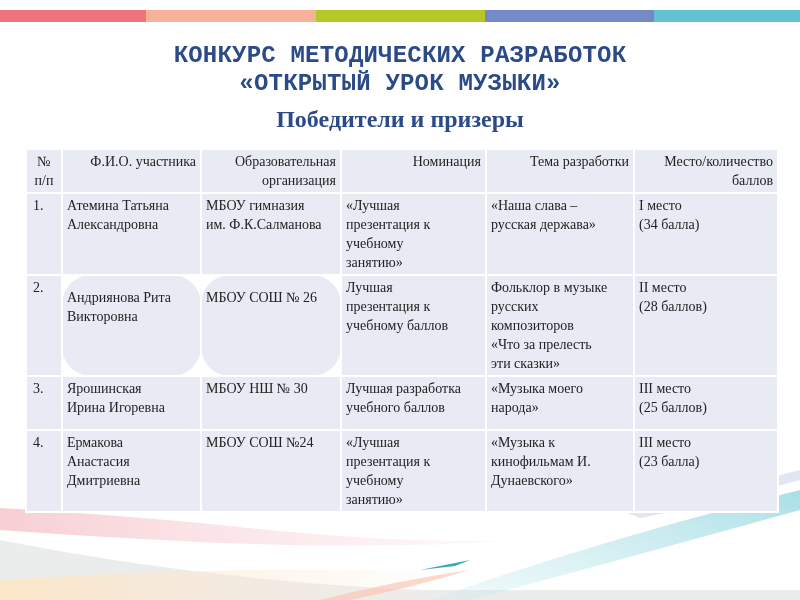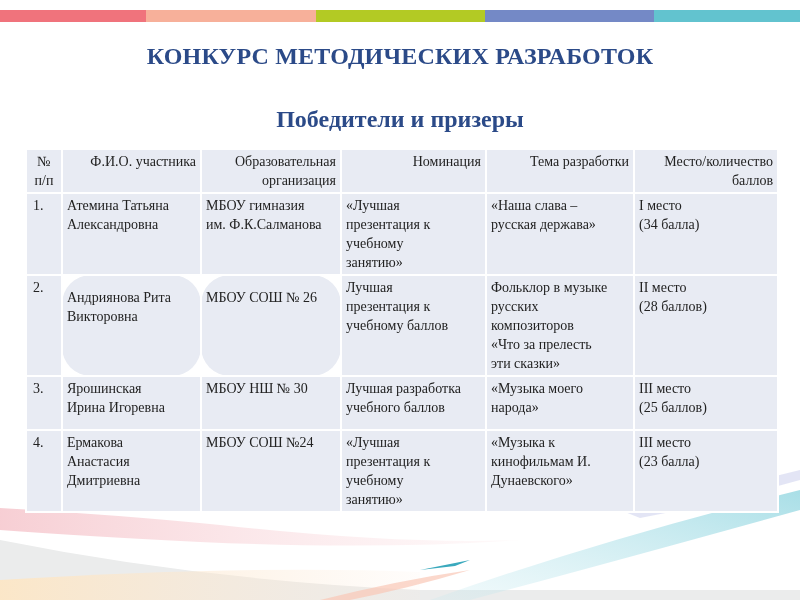--- a/index.html
+++ b/index.html
@@ -8,21 +8,21 @@
       background: #ffffff;
       font-family: "Liberation Serif", "DejaVu Serif", serif;
     }
     .stripe-bar {
       position: absolute; top: 10px; left: 0; width: 800px; height: 12px;
       display: flex;
     }
     .stripe-bar .seg { height: 100%; }
     .title-block {
       position: absolute; top: 42px; left: 0; width: 800px; text-align: center;
-      color: #2b4a88; font-weight: bold;
+      color: #2b4a88; font-weight: bold; font-family: Liberation Mono, monospace;
     }
     .title-line { font-size: 24px; line-height: 28px; letter-spacing: 0.2px; }
     .subtitle {
       position: absolute; top: 105px; left: 0; width: 800px; text-align: center;
       color: #2b4a88; font-weight: bold; font-size: 24px; line-height: 28px;
     }
     .table-wrap {
       position: absolute; top: 148px; left: 25px; width: 752px;
       z-index: 2;
     }
@@ -55,20 +55,21 @@
 <div class="stripe-bar">
   <div class="seg" style="width:146px;background:#f0737c"></div>
   <div class="seg" style="width:170px;background:#f7b09a"></div>
   <div class="seg" style="width:169px;background:#b3ca24"></div>
   <div class="seg" style="width:169px;background:#7489c6"></div>
   <div class="seg" style="width:146px;background:#62c3cf"></div>
 </div>
 
 <div class="title-block">
   <div class="title-line">КОНКУРС  МЕТОДИЧЕСКИХ РАЗРАБОТОК</div>
+  <div class="title-line">«ОТКРЫТЫЙ УРОК МУЗЫКИ»</div>
 </div>
 <div class="subtitle">Победители и призеры</div>
 
 <div class="table-wrap">
   <table>
     <colgroup>
       <col style="width:36px">
       <col style="width:139px">
       <col style="width:140px">
       <col style="width:145px">

